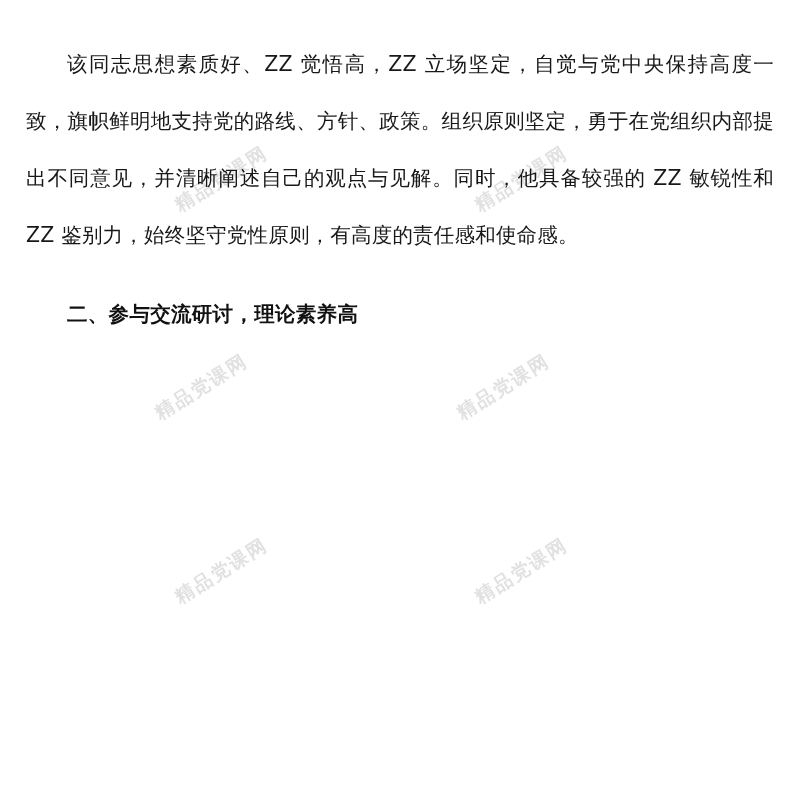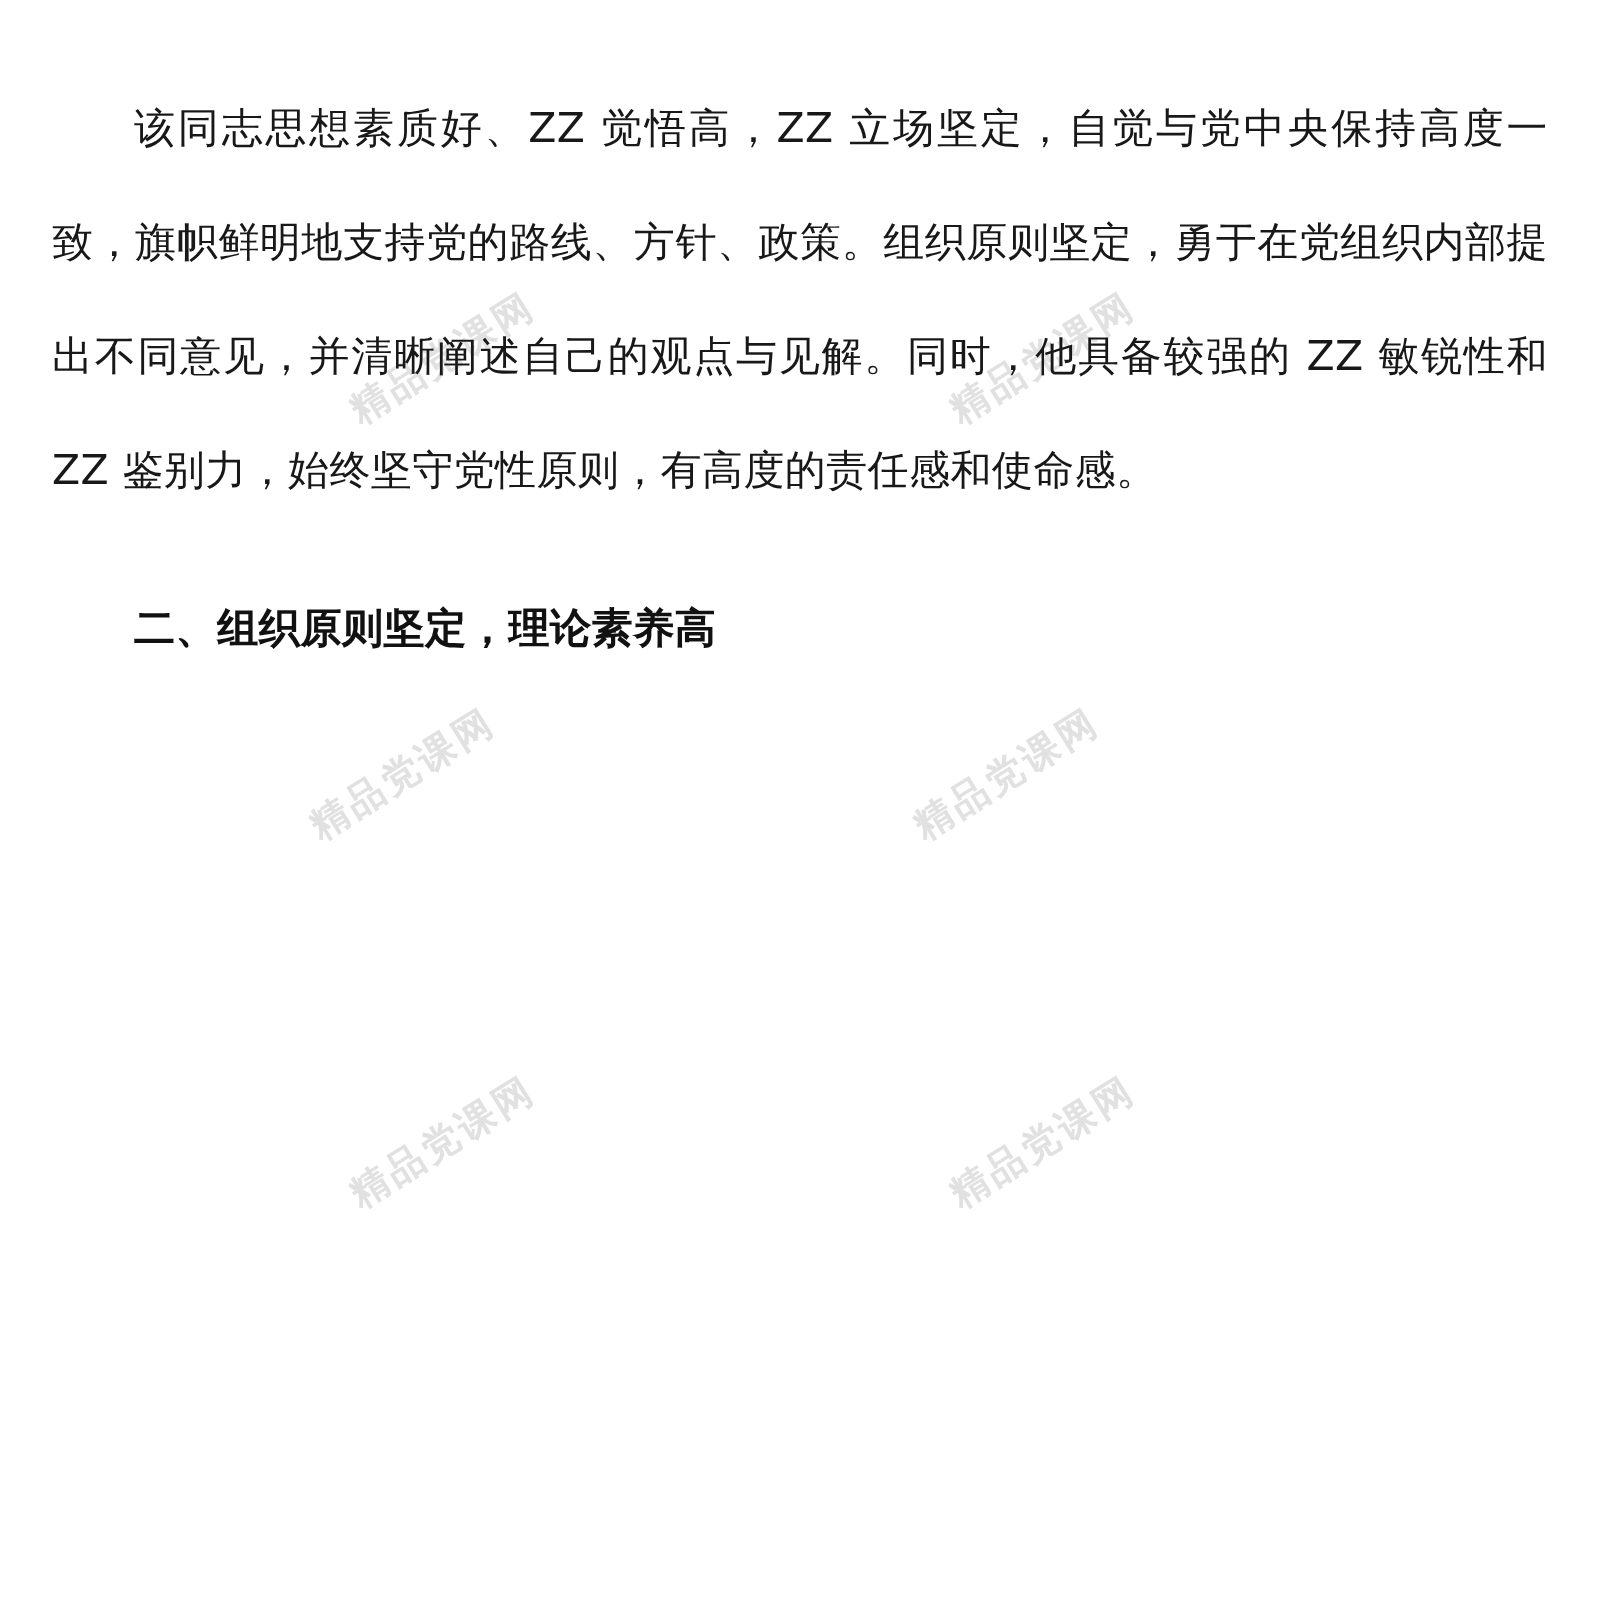--- a/index.html
+++ b/index.html
@@ -96,17 +96,17 @@
     <span class="wm w2">精品党课网</span>
     <span class="wm w3">精品党课网</span>
     <span class="wm w4">精品党课网</span>
     <span class="wm w5">精品党课网</span>
     <span class="wm w6">精品党课网</span>
   </div>
 
   <div class="doc-body">
     <p class="para">该同志思想素质好、ZZ 觉悟高，ZZ 立场坚定，自觉与党中央保持高度一致，旗帜鲜明地支持党的路线、方针、政策。组织原则坚定，勇于在党组织内部提出不同意见，并清晰阐述自己的观点与见解。同时，他具备较强的 ZZ 敏锐性和 ZZ 鉴别力，始终坚守党性原则，有高度的责任感和使命感。</p>
     <div class="spacer-sm"></div>
-    <p class="heading">二、组织原则坚定，理论素养高</p>
+    <p class="heading">二、参与交流研讨，理论素养高</p>
     <div class="spacer-xs"></div>
   </div>
 
 </div>
 
 </body></html>

